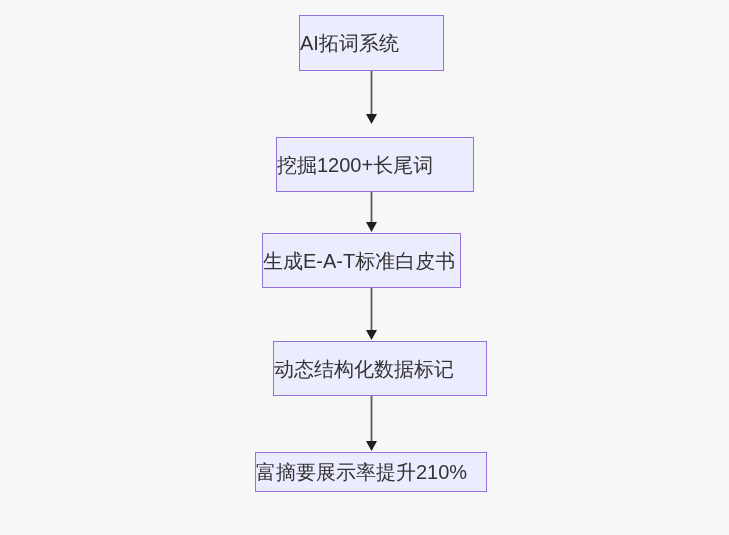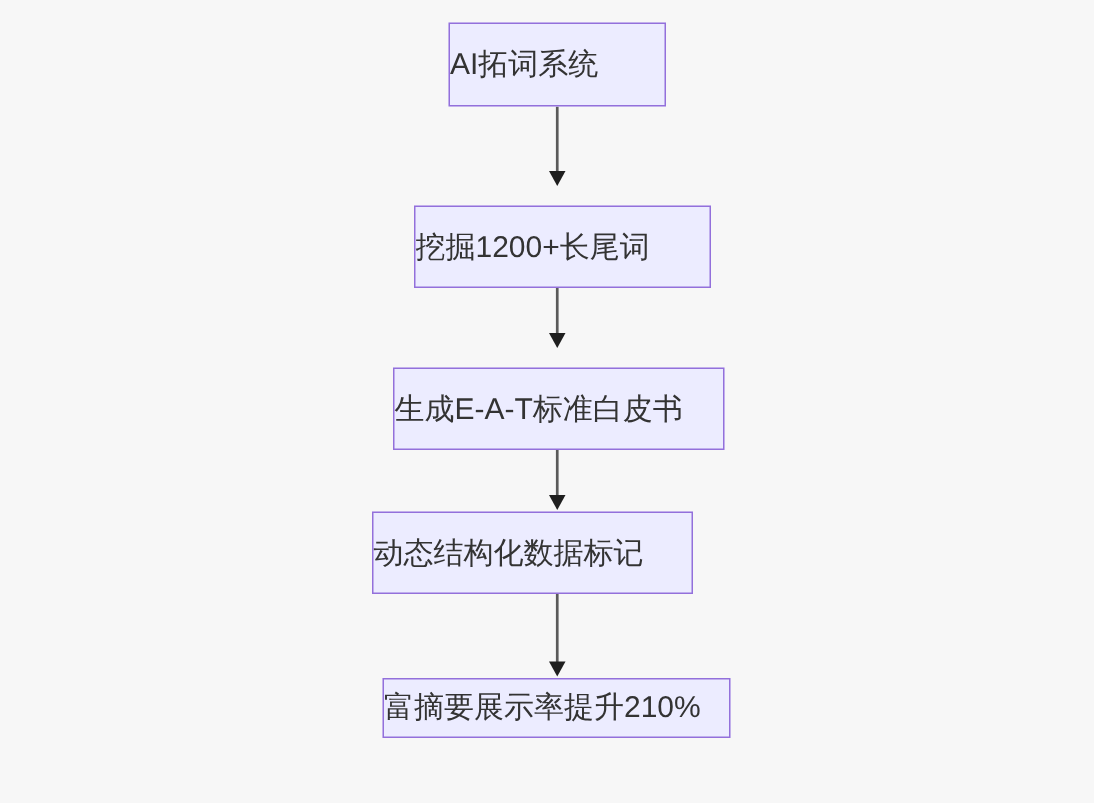--- a/index.html
+++ b/index.html
@@ -59,23 +59,23 @@
       <line class="edge-line" x1="371.5" y1="396" x2="371.5" y2="444"></line>
       <polygon class="edge-arrowhead" points="371.5,451 366,441 377,441"></polygon>
     </svg>
   <div id="node-layer">
       <div class="flow-node" style="left: 299px; top: 15px; width: 145px; height: 56px;">
         <span>AI拓词系统</span>
       </div>
       <div class="flow-node" style="left: 276px; top: 125px; width: 198px; height: 55px; margin-top: 12px;">
         <span>挖掘1200+长尾词</span>
       </div>
-      <div class="flow-node" style="left: 262px; top: 245px; width: 221px; height: 55px;">
+      <div class="flow-node" style="left: 262px; top: 233px; width: 199px; height: 55px;">
         <span>生成E-A-T标准白皮书</span>
       </div>
-      <div class="flow-node" style="left: 248px; top: 341px; width: 214px; height: 55px;">
+      <div class="flow-node" style="left: 273px; top: 341px; width: 214px; height: 55px;">
         <span>动态结构化数据标记</span>
       </div>
       <div class="flow-node" style="left: 255px; top: 452px; width: 232px; height: 40px;">
         <span>富摘要展示率提升210%</span>
       </div>
     </div>
 </div>
 
 </body></html>

